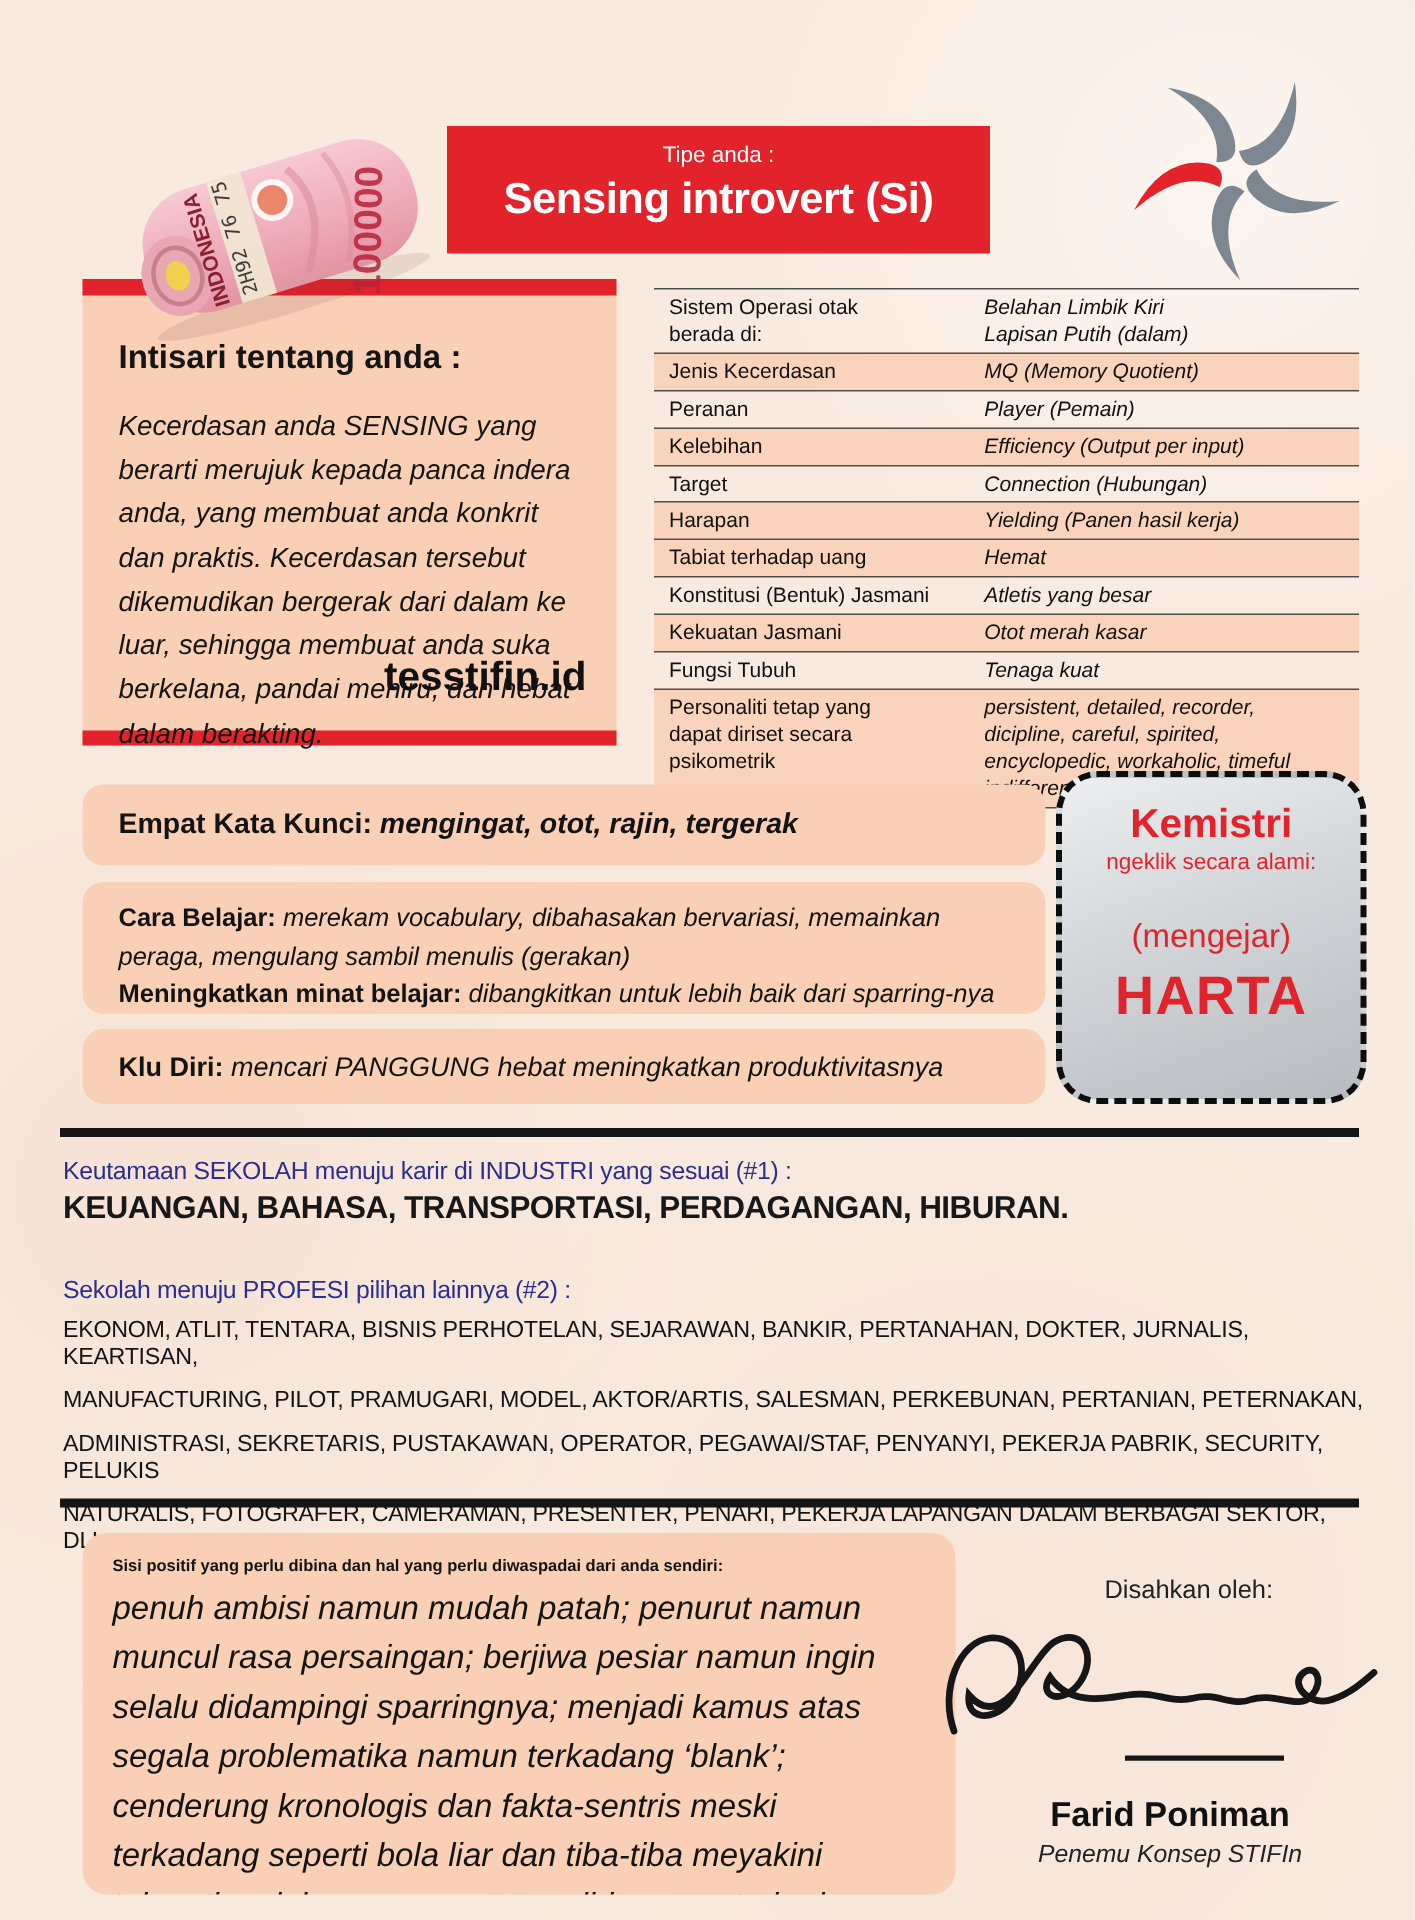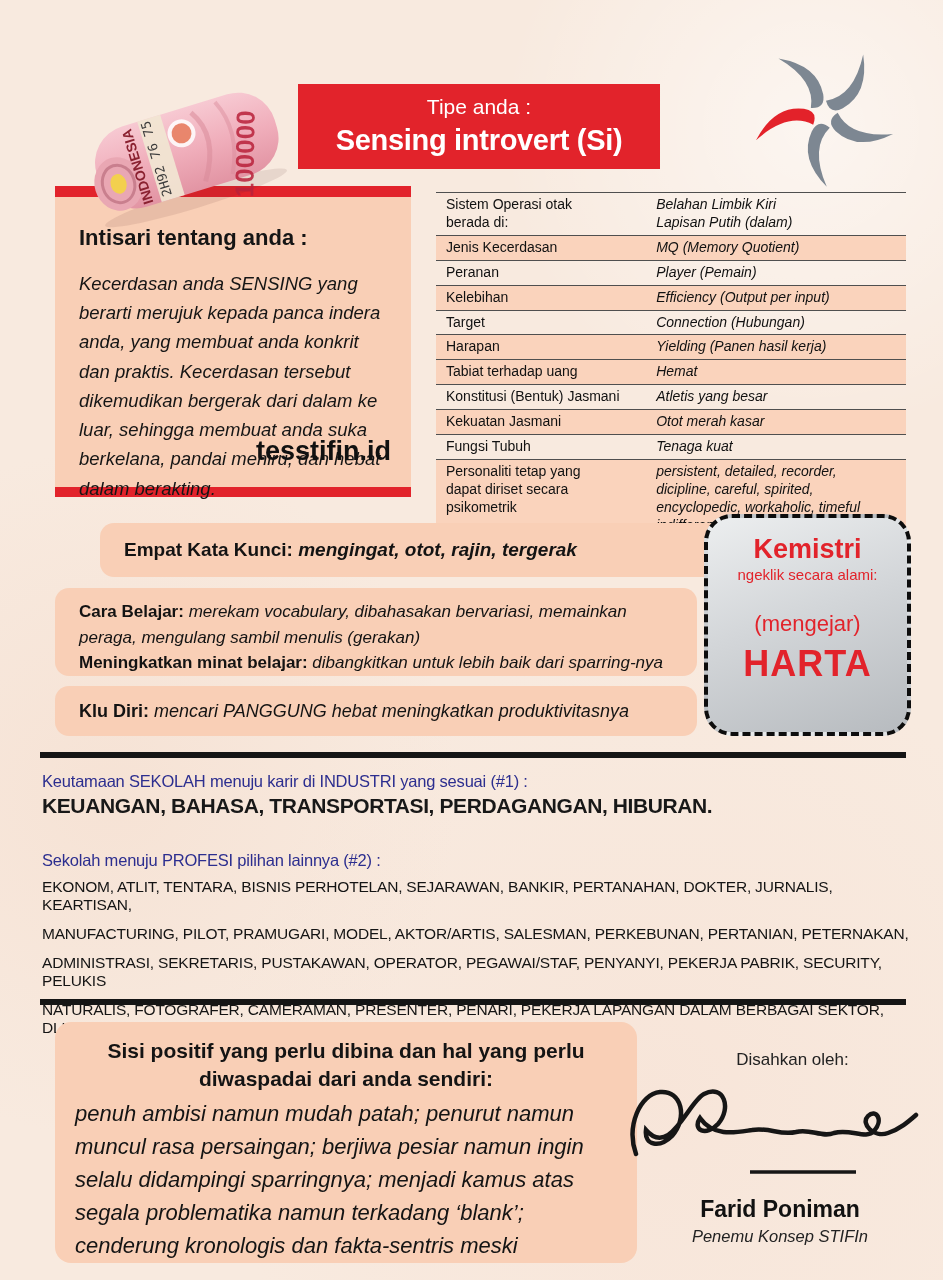--- a/index.html
+++ b/index.html
@@ -11,21 +11,21 @@
       radial-gradient(circle at 86% 10%, rgba(255,255,255,.55) 0, rgba(255,255,255,0) 22%),
       radial-gradient(circle at 12% 62%, rgba(244,219,203,.5) 0, rgba(244,219,203,0) 30%),
       radial-gradient(circle at 70% 85%, rgba(247,226,213,.6) 0, rgba(247,226,213,0) 35%),
       #f8eadf;
   }
   .pre { white-space:pre-line; }
 
   
   .banner { position:absolute; left:298px; top:84px; width:362px; height:85px;
     background:#e2232b; color:#fff; text-align:center; padding-top:11px; }
-  .banner .pre-title { font-size:21px; }
+  .banner .pre-title { font-size:15px; }
   .banner .main-title { font-size:29px; font-weight:bold; margin-top:5px; letter-spacing:-.3px; }
 
   
   .logo { position:absolute; left:726px; top:28px; width:195px; height:170px; }
 
   
   .money { position:absolute; left:52px; top:72px; width:260px; height:160px; z-index:5; }
 
   
   .intisari { position:absolute; left:55px; top:186px; width:356px; height:311px;
@@ -37,21 +37,21 @@
 
   
   .ptable { position:absolute; left:436px; top:192px; width:470px; border-bottom:1.5px solid #4f4f4f; }
   .trow { display:flex; border-top:1.5px solid #4f4f4f; padding:2px 0; }
   .trow.alt { background:#fad3bc; }
   .tlabel { width:46%; padding:1px 4px 1px 10px; font-size:14px; line-height:1.28; color:#111; }
   .tvalue { width:54%; padding:1px 4px 1px 4px; font-size:14px; line-height:1.28; font-style:italic; color:#111; }
 
   
   .pill { position:absolute; left:55px; width:642px; background:#f9cfb6; border-radius:14px; color:#131313; }
-  .kw { top:523px; height:54px; display:flex; align-items:center; padding:0 24px; font-size:19px;margin-left:45px; }
+  .kw { top:523px; height:54px; display:flex; align-items:center; padding:0 24px; font-size:19px; }
   .cara { top:588px; height:88px; padding:11px 24px; font-size:17px; line-height:1.5; }
   .klu { top:686px; height:50px; display:flex; align-items:center; padding:0 24px; font-size:18px; }
   .b { font-weight:bold; }
   .i { font-style:italic; }
   .bi { font-weight:bold; font-style:italic; }
 
   
   .kemistri { position:absolute; left:704px; top:514px; width:207px; height:222px;
     border:4px dashed #0d0d0d; border-radius:28px; text-align:center; color:#e2232b;
     background:linear-gradient(160deg,#eceeef 0%,#d3d6d9 45%,#b7bbbf 100%); padding-top:16px; }
@@ -69,21 +69,21 @@
   .h1pos { top:772px; } .h2pos { top:851px; }
   .industri-list { position:absolute; left:42px; top:794px; font-size:21px; font-weight:bold;
     letter-spacing:-.4px; color:#181818; }
   .profesi-lines { position:absolute; left:42px; top:878px; width:870px; font-size:15.5px;
     color:#141414; letter-spacing:-.2px; }
   .profesi-lines div { margin-bottom:11px; }
 
   
   .sisi { position:absolute; left:55px; top:1022px; width:582px; height:241px;
     background:#f9cfb6; border-radius:16px; padding:15px 20px; color:#141414; overflow:hidden; }
-  .sisi h3 { font-size:21px; font-weight:bold; line-height:1.35;text-align:center; }
+  .sisi h3 { font-size:11px; font-weight:bold; line-height:1.35; }
   .sisi .body { font-style:italic; font-size:22px; line-height:1.5; margin-top:3px; }
 
   
   .sig-label { position:absolute; left:690px; top:1050px; width:205px; text-align:center; font-size:17px; color:#222; }
   .sig-svg { position:absolute; left:628px; top:1072px; width:296px; height:122px; }
   .sig-name { position:absolute; left:640px; top:1196px; width:280px; text-align:center; font-weight:bold; font-size:23px; color:#111; }
   .sig-title { position:absolute; left:640px; top:1227px; width:280px; text-align:center; font-style:italic; font-size:16.5px; color:#222; }
 </style>
 </head>
 <body>

